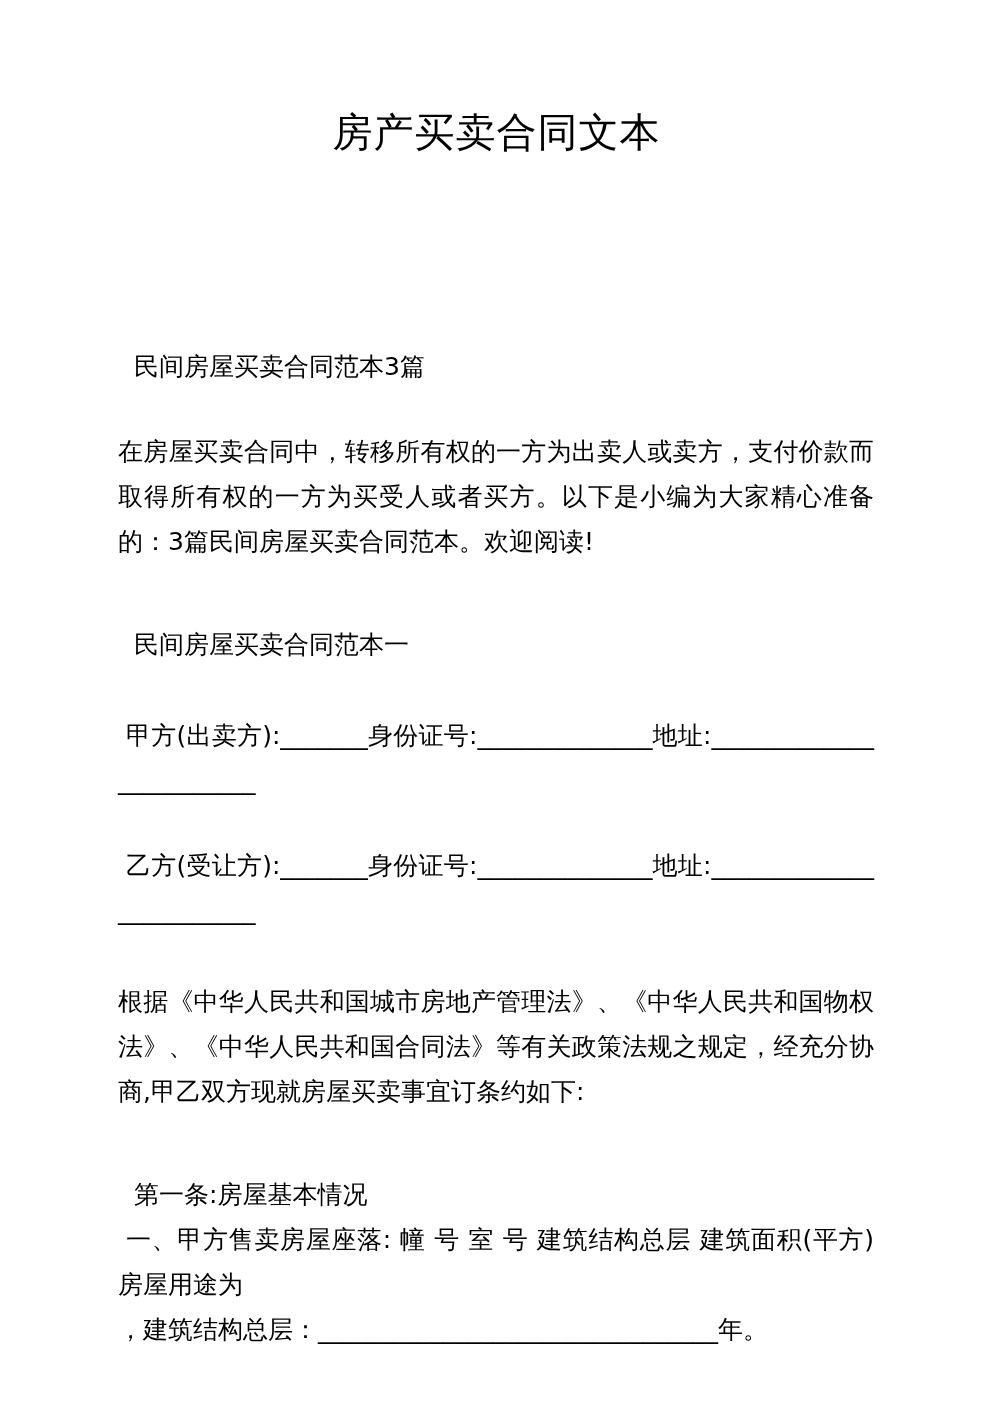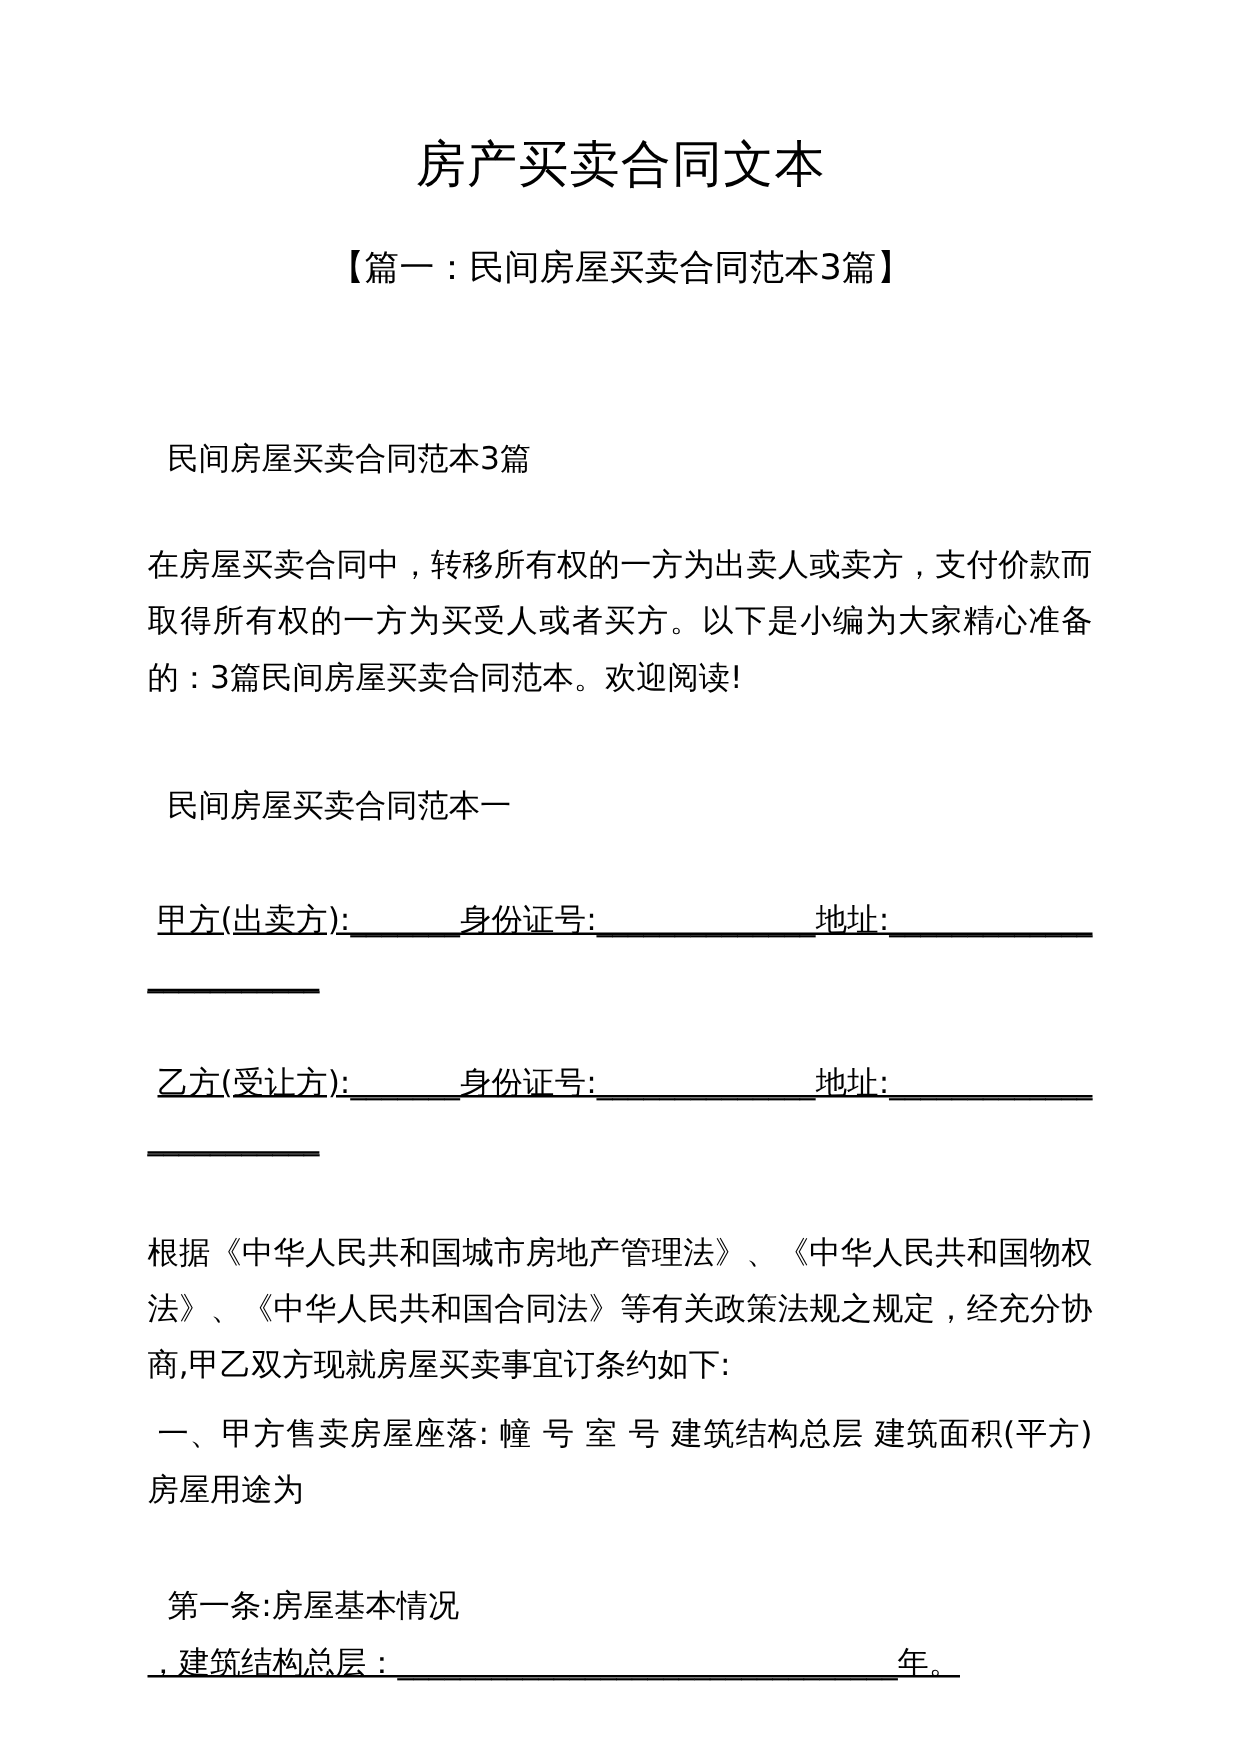--- a/index.html
+++ b/index.html
@@ -64,31 +64,29 @@
     margin-top: 48px;
   }
   .para.indent2 {
     text-indent: 8px;
   }
   .gap-md { height: 40px; }
   .gap-lg { height: 46px; }
   .gap-xs { height: 10px; }
   .fill {
     letter-spacing: 0px;
-    text-decoration: underline;
   }
 </style>
 </head>
 <body>
 
 <div class="page">
 
   <h1 class="doc-title">房产买卖合同文本</h1>
 
-  <div class="doc-subtitle">【篇一：民间房屋买卖合同范本3篇】</div>
 
   <div class="body-block">
 
     <p class="para indent1">民间房屋买卖合同范本3篇</p>
 
     <div class="gap-md"></div>
 
     <p class="para">在房屋买卖合同中，转移所有权的一方为出卖人或卖方，支付价款而取得所有权的一方为买受人或者买方。以下是小编为大家精心准备的：3篇民间房屋买卖合同范本。欢迎阅读!</p>
 
     <div class="gap-xs"></div>
@@ -102,23 +100,23 @@
     <div class="gap-md"></div>
 
     <p class="para indent2 fill">乙方(受让方):_______身份证号:______________地址:________________________</p>
 
     <div class="gap-lg"></div>
 
     <p class="para">根据《中华人民共和国城市房地产管理法》、《中华人民共和国物权法》、《中华人民共和国合同法》等有关政策法规之规定，经充分协商,甲乙双方现就房屋买卖事宜订条约如下:</p>
 
     <div class="gap-xs"></div>
 
+    <p class="para indent1">第一条:房屋基本情况</p>
+
     <p class="para indent2">一、甲方售卖房屋座落: 幢 号 室 号 建筑结构总层 建筑面积(平方)房屋用途为</p>
-
-    <p class="para indent1">第一条:房屋基本情况</p>
 
     <p class="para fill">，建筑结构总层：________________________________年。</p>
 
     <div class="gap-md"></div>
 
 
     <p class="para">。</p>
 
   </div>
 </div>

